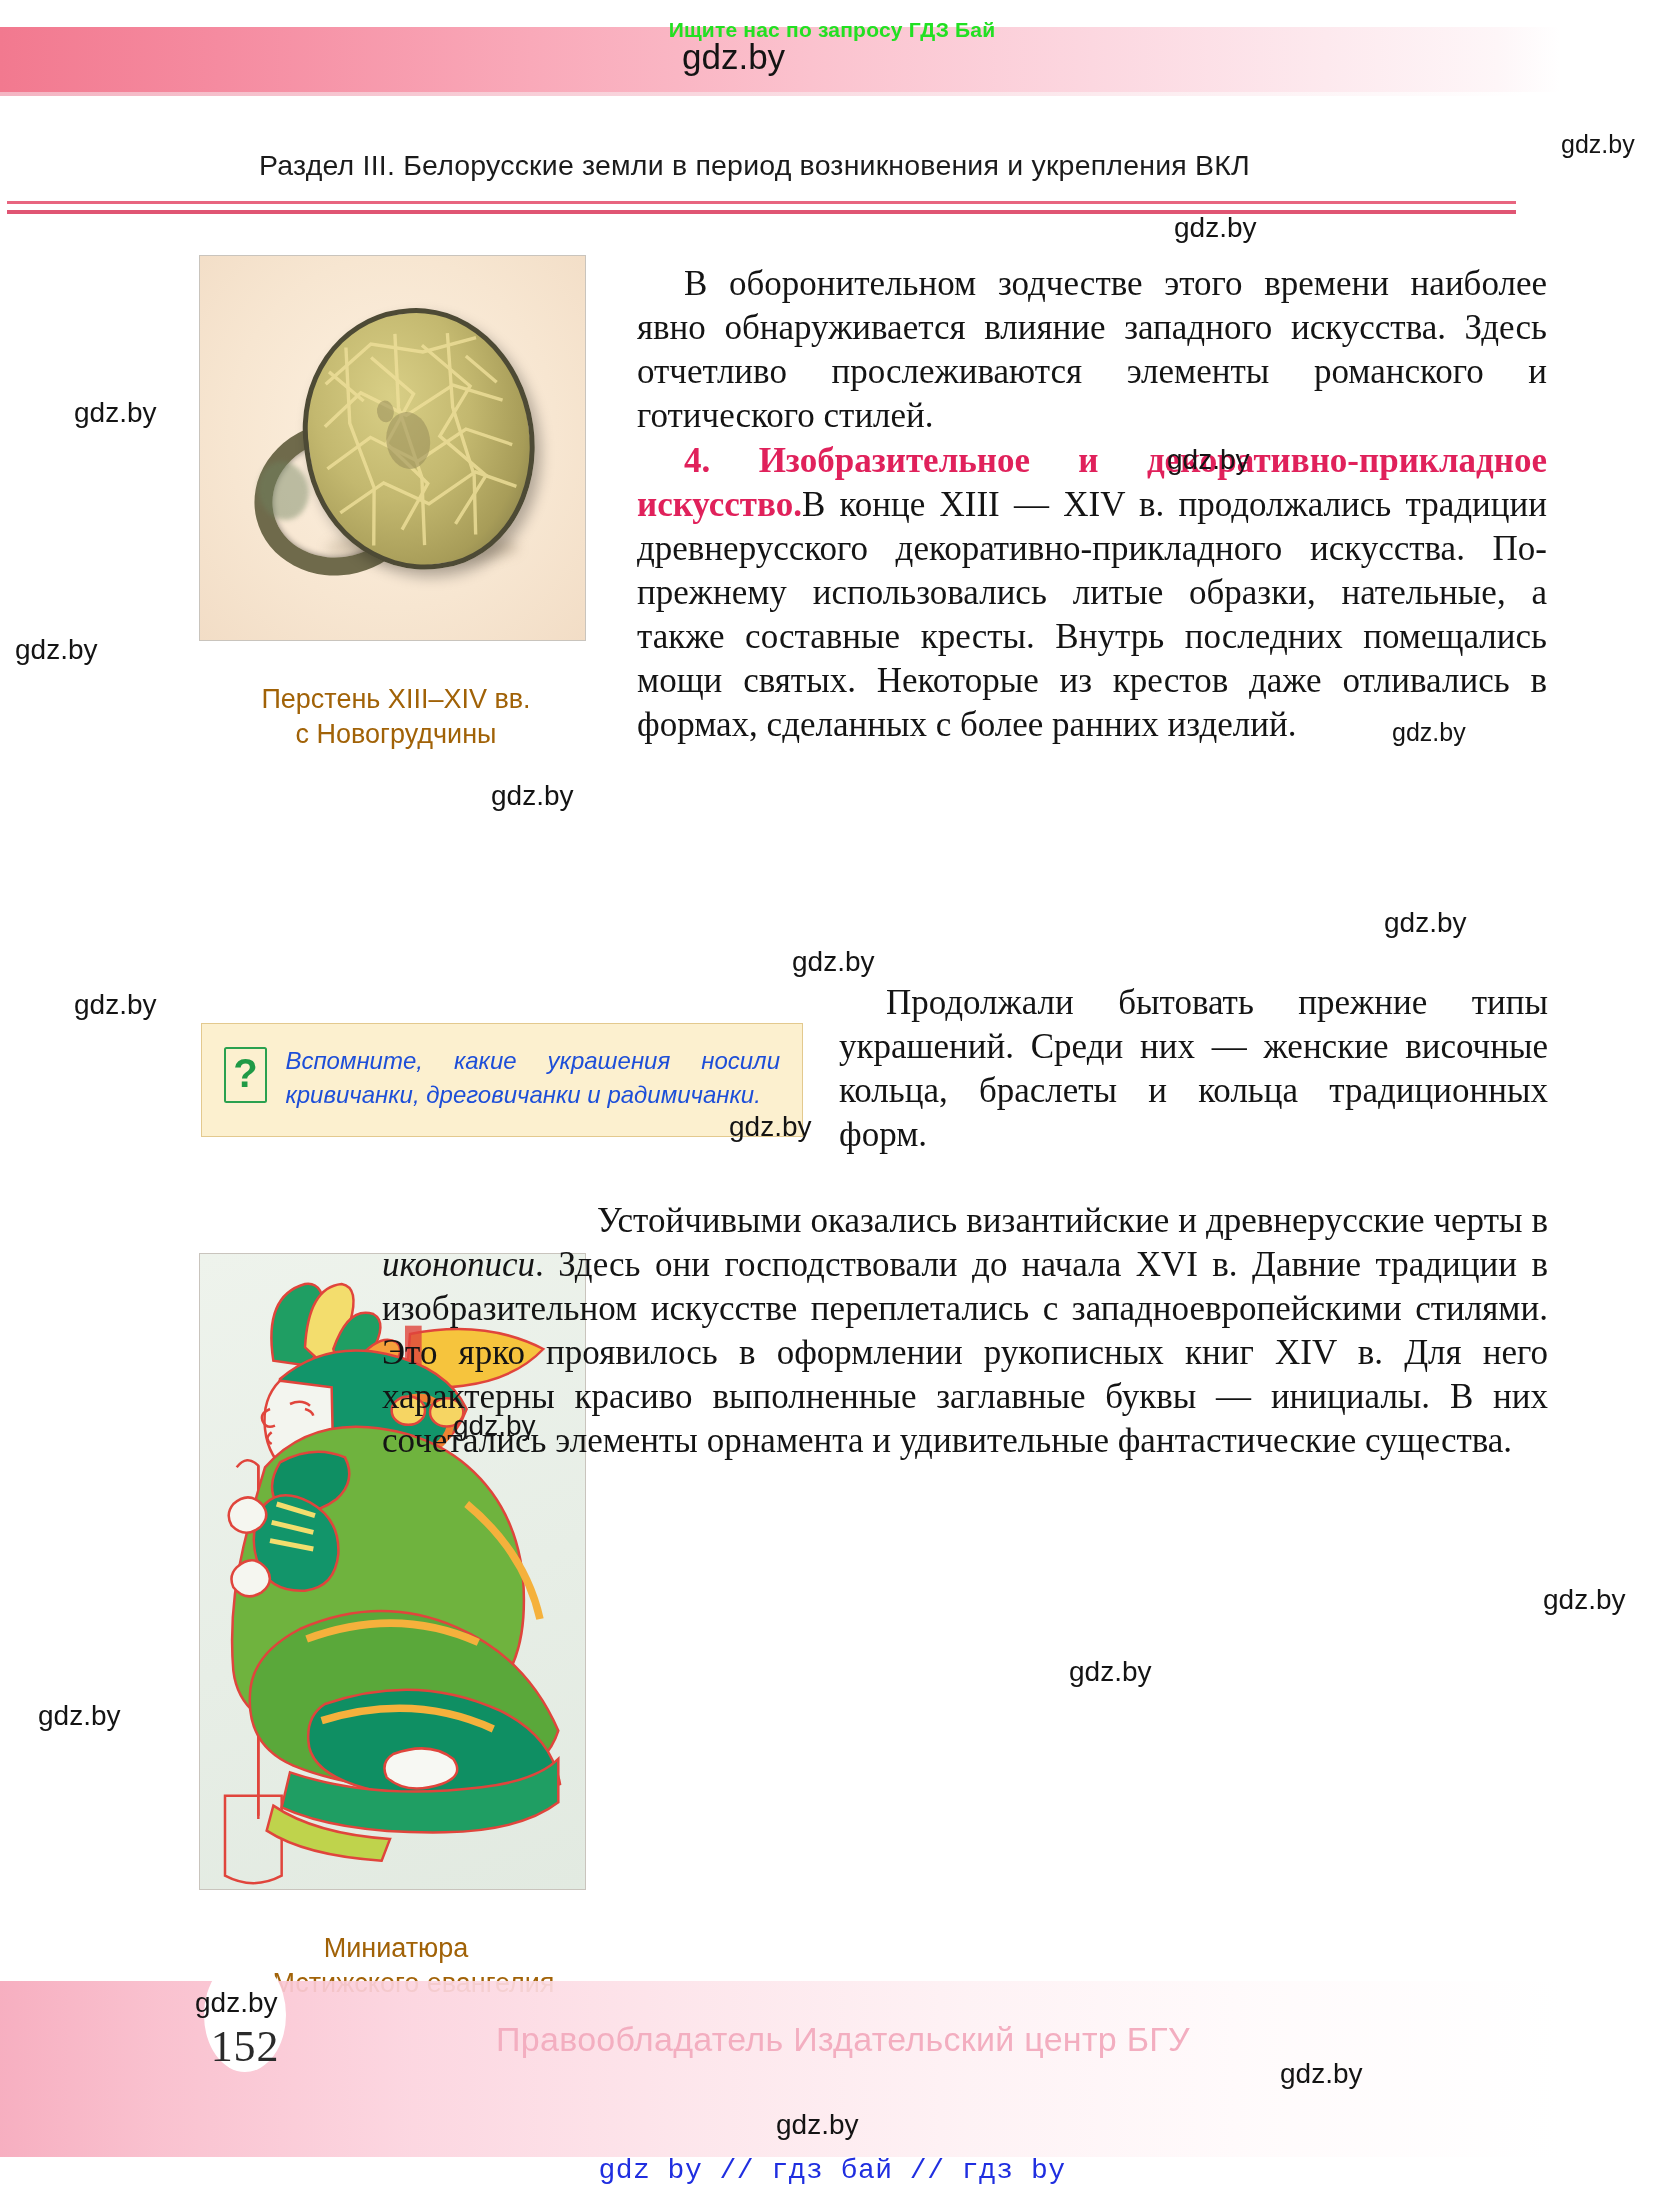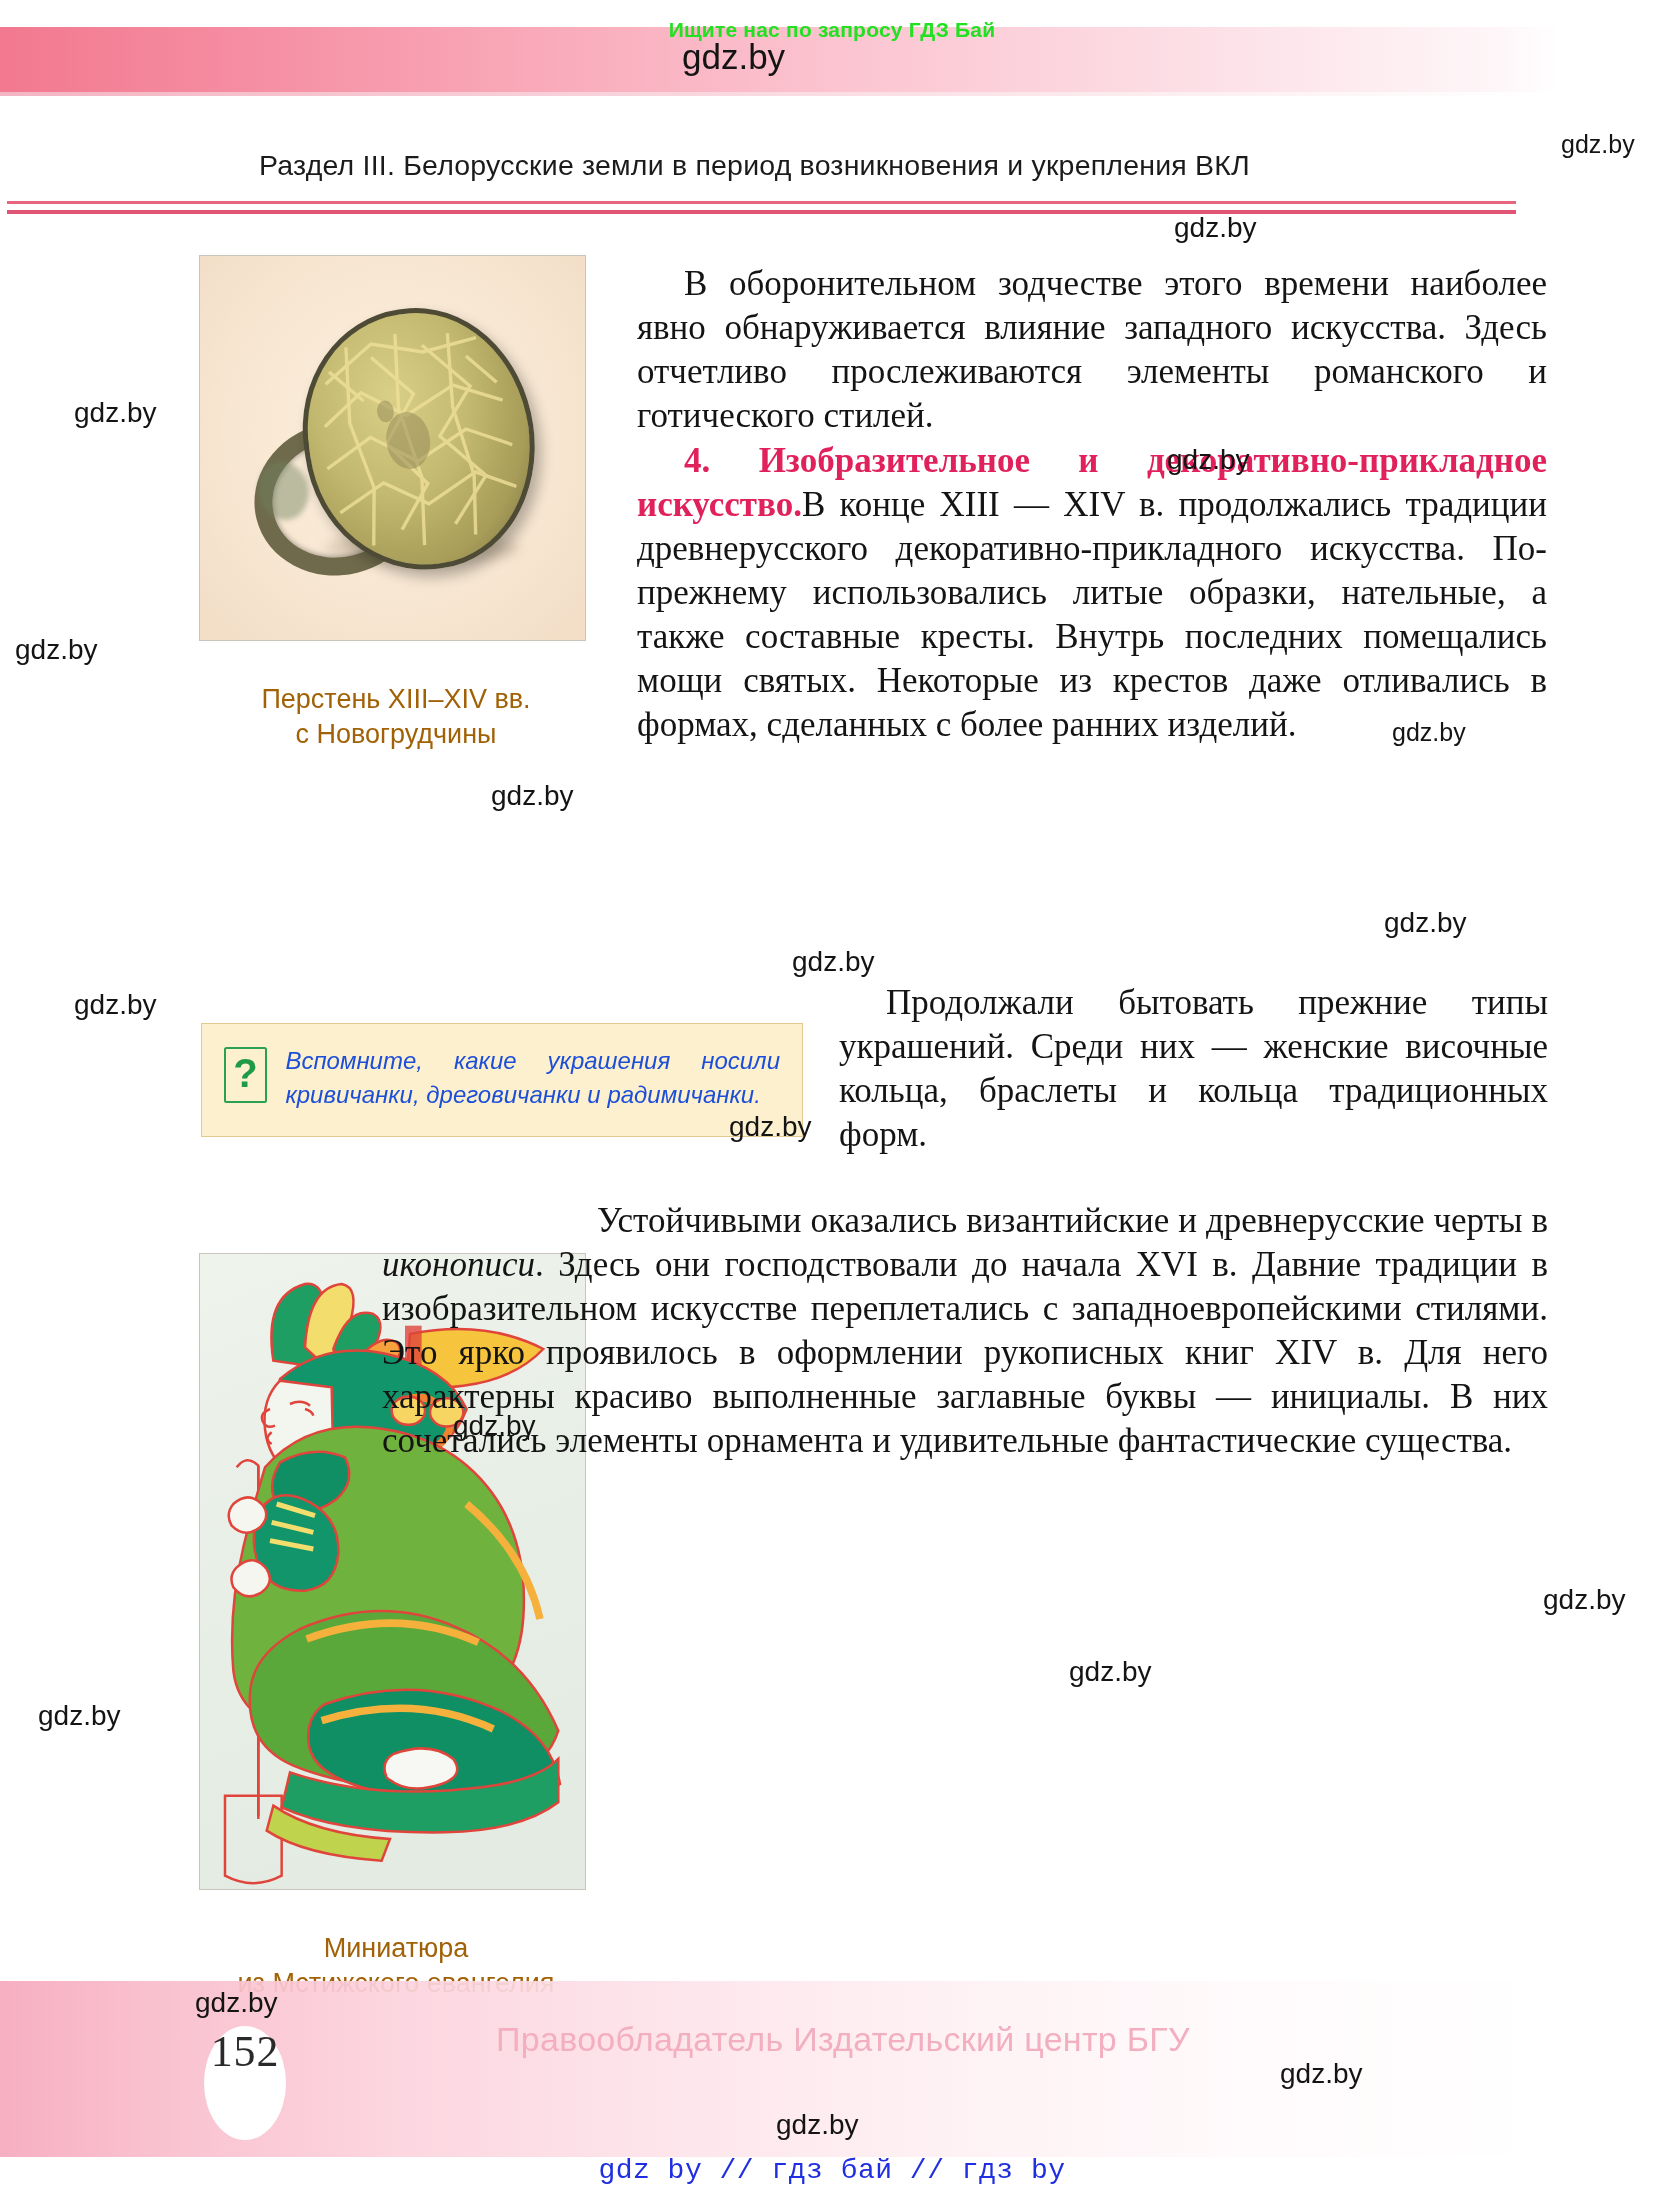--- a/index.html
+++ b/index.html
@@ -291,27 +291,27 @@
       #fcd3de 26%,
       #fde4ea 44%,
       #fef1f4 62%,
       #fffafb 80%,
       #ffffff 100%);
     opacity: .92;
   }
   .page-num-oval {
     position: absolute;
     left: 204px;
-    top: 1999px;
+    top: 1931px;
     width: 82px;
     height: 114px;
     border-radius: 50%;
     background: #ffffff;
     display: flex;
-    align-items: flex-start;
+    align-items: flex-end;
     justify-content: center;
   }
   .page-num {
     font-family: "Liberation Serif", serif;
     font-size: 44px;
     color: #2a2a2a;
     letter-spacing: 0.8px;
   }
   .rights-line {
     position: absolute;

